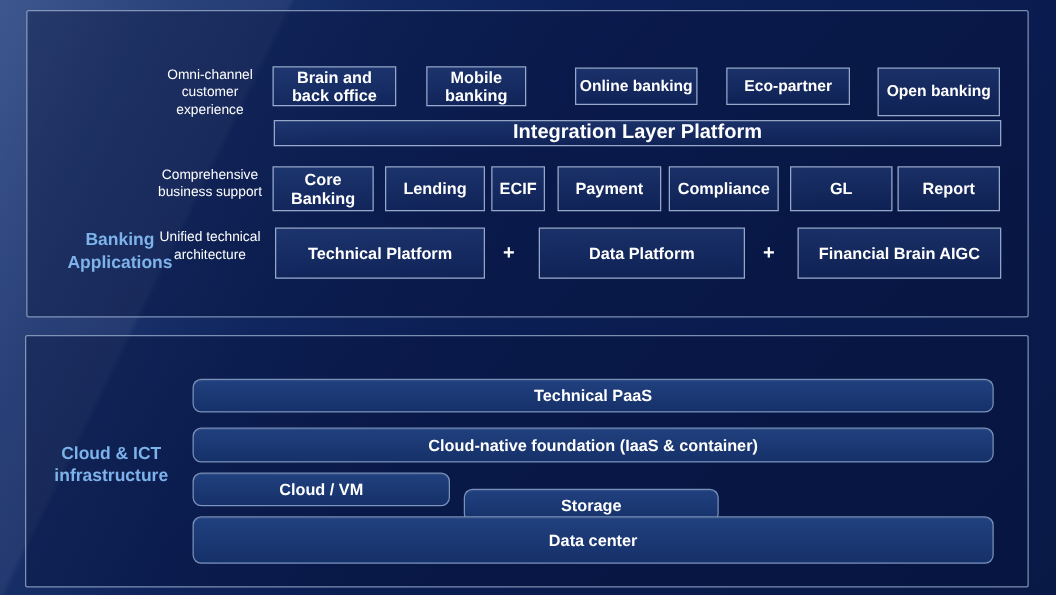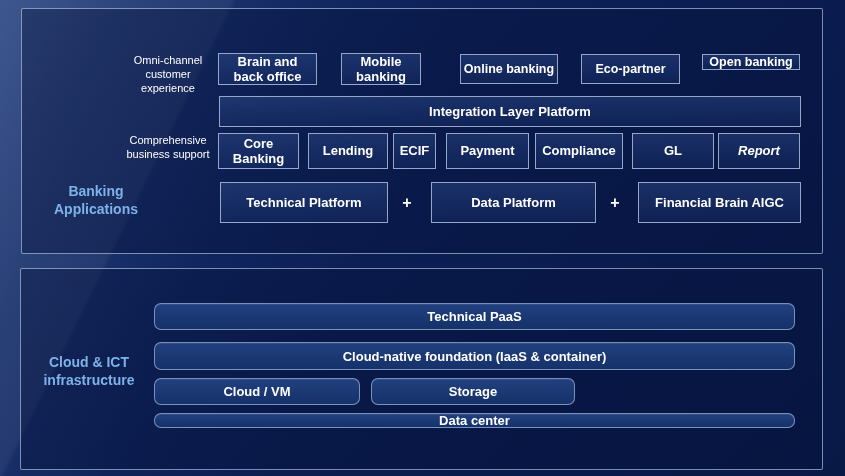--- a/index.html
+++ b/index.html
@@ -55,31 +55,31 @@
     background:linear-gradient(180deg, rgba(66,104,176,0.30), rgba(36,66,132,0.24));
   }
   .one{white-space:nowrap;font-size:12.5px;}
   .two{padding:0 12px;}
 
   
   .b11{left:196px;top:44px;width:99px;height:32px;}
   .b12{left:319px;top:44px;width:80px;height:32px;}
   .b13{left:438px;top:45px;width:98px;height:30px;}
   .b14{left:559px;top:45px;width:99px;height:30px;}
-  .b15{left:680px;top:45px;width:98px;height:16px;}
+  .b15{left:680px;top:45px;width:98px;height:39px;}
   
-  .b21{left:197px;top:87px;width:582px;height:31px;font-size:13px;}
+  .b21{left:197px;top:87px;width:582px;height:21px;font-size:16px;}
   
   .b31{left:196px;top:124px;width:81px;height:36px;}
   .b32{left:286px;top:124px;width:80px;height:36px;}
   .b33{left:371px;top:124px;width:43px;height:36px;}
   .b34{left:424px;top:124px;width:83px;height:36px;}
   .b35{left:513px;top:124px;width:88px;height:36px;}
   .b36{left:610px;top:124px;width:82px;height:36px;}
-  .b37{left:696px;top:124px;width:82px;height:36px;font-style:italic;}
+  .b37{left:696px;top:124px;width:82px;height:36px;}
   
   .b41{left:198px;top:173px;width:168px;height:41px;}
   .b42{left:409px;top:173px;width:165px;height:41px;}
   .b43{left:616px;top:173px;width:163px;height:41px;}
   .plus{
     position:absolute;
     display:flex;align-items:center;justify-content:center;
     color:#ffffff;font-weight:bold;font-size:16px;
     background:none;border:none;
   }
@@ -94,34 +94,35 @@
     text-align:center;white-space:nowrap;
     color:#ffffff;font-weight:bold;font-size:13px;
     border:1px solid rgba(158,180,214,0.72);
     border-radius:7px;
     background:linear-gradient(180deg, #20407e 0%, #16316a 100%);
     box-shadow:inset 0 1px 0 rgba(255,255,255,0.07);
   }
   .c1{left:133px;top:34px;width:641px;height:27px;}
   .c2{left:133px;top:73px;width:641px;height:28px;}
   .c3{left:133px;top:109px;width:206px;height:27px;}
-  .c4{left:350px;top:109px;width:204px;height:27px;}
+  .c4{left:350px;top:122px;width:204px;height:27px;}
   .c5{left:570px;top:109px;width:204px;height:27px;}
-  .c6{left:133px;top:144px;width:641px;height:15px;}
+  .c6{left:133px;top:144px;width:641px;height:38px;}
 </style>
 </head>
 <body>
 
 <div class="canvas">
 
   <section class="panel top">
     <div class="side-label t-top">Banking Applications</div>
 
     <div class="row-label rl1">Omni-channel customer experience</div>
     <div class="row-label rl2">Comprehensive business support</div>
+    <div class="row-label rl3">Unified technical architecture</div>
 
     <div class="bx two b11">Brain and back office</div>
     <div class="bx two b12">Mobile banking</div>
     <div class="bx one b13">Online banking</div>
     <div class="bx one b14">Eco-partner</div>
     <div class="bx one b15">Open banking</div>
 
     <div class="bx b21">Integration Layer Platform</div>
 
     <div class="bx b31">Core Banking</div>

